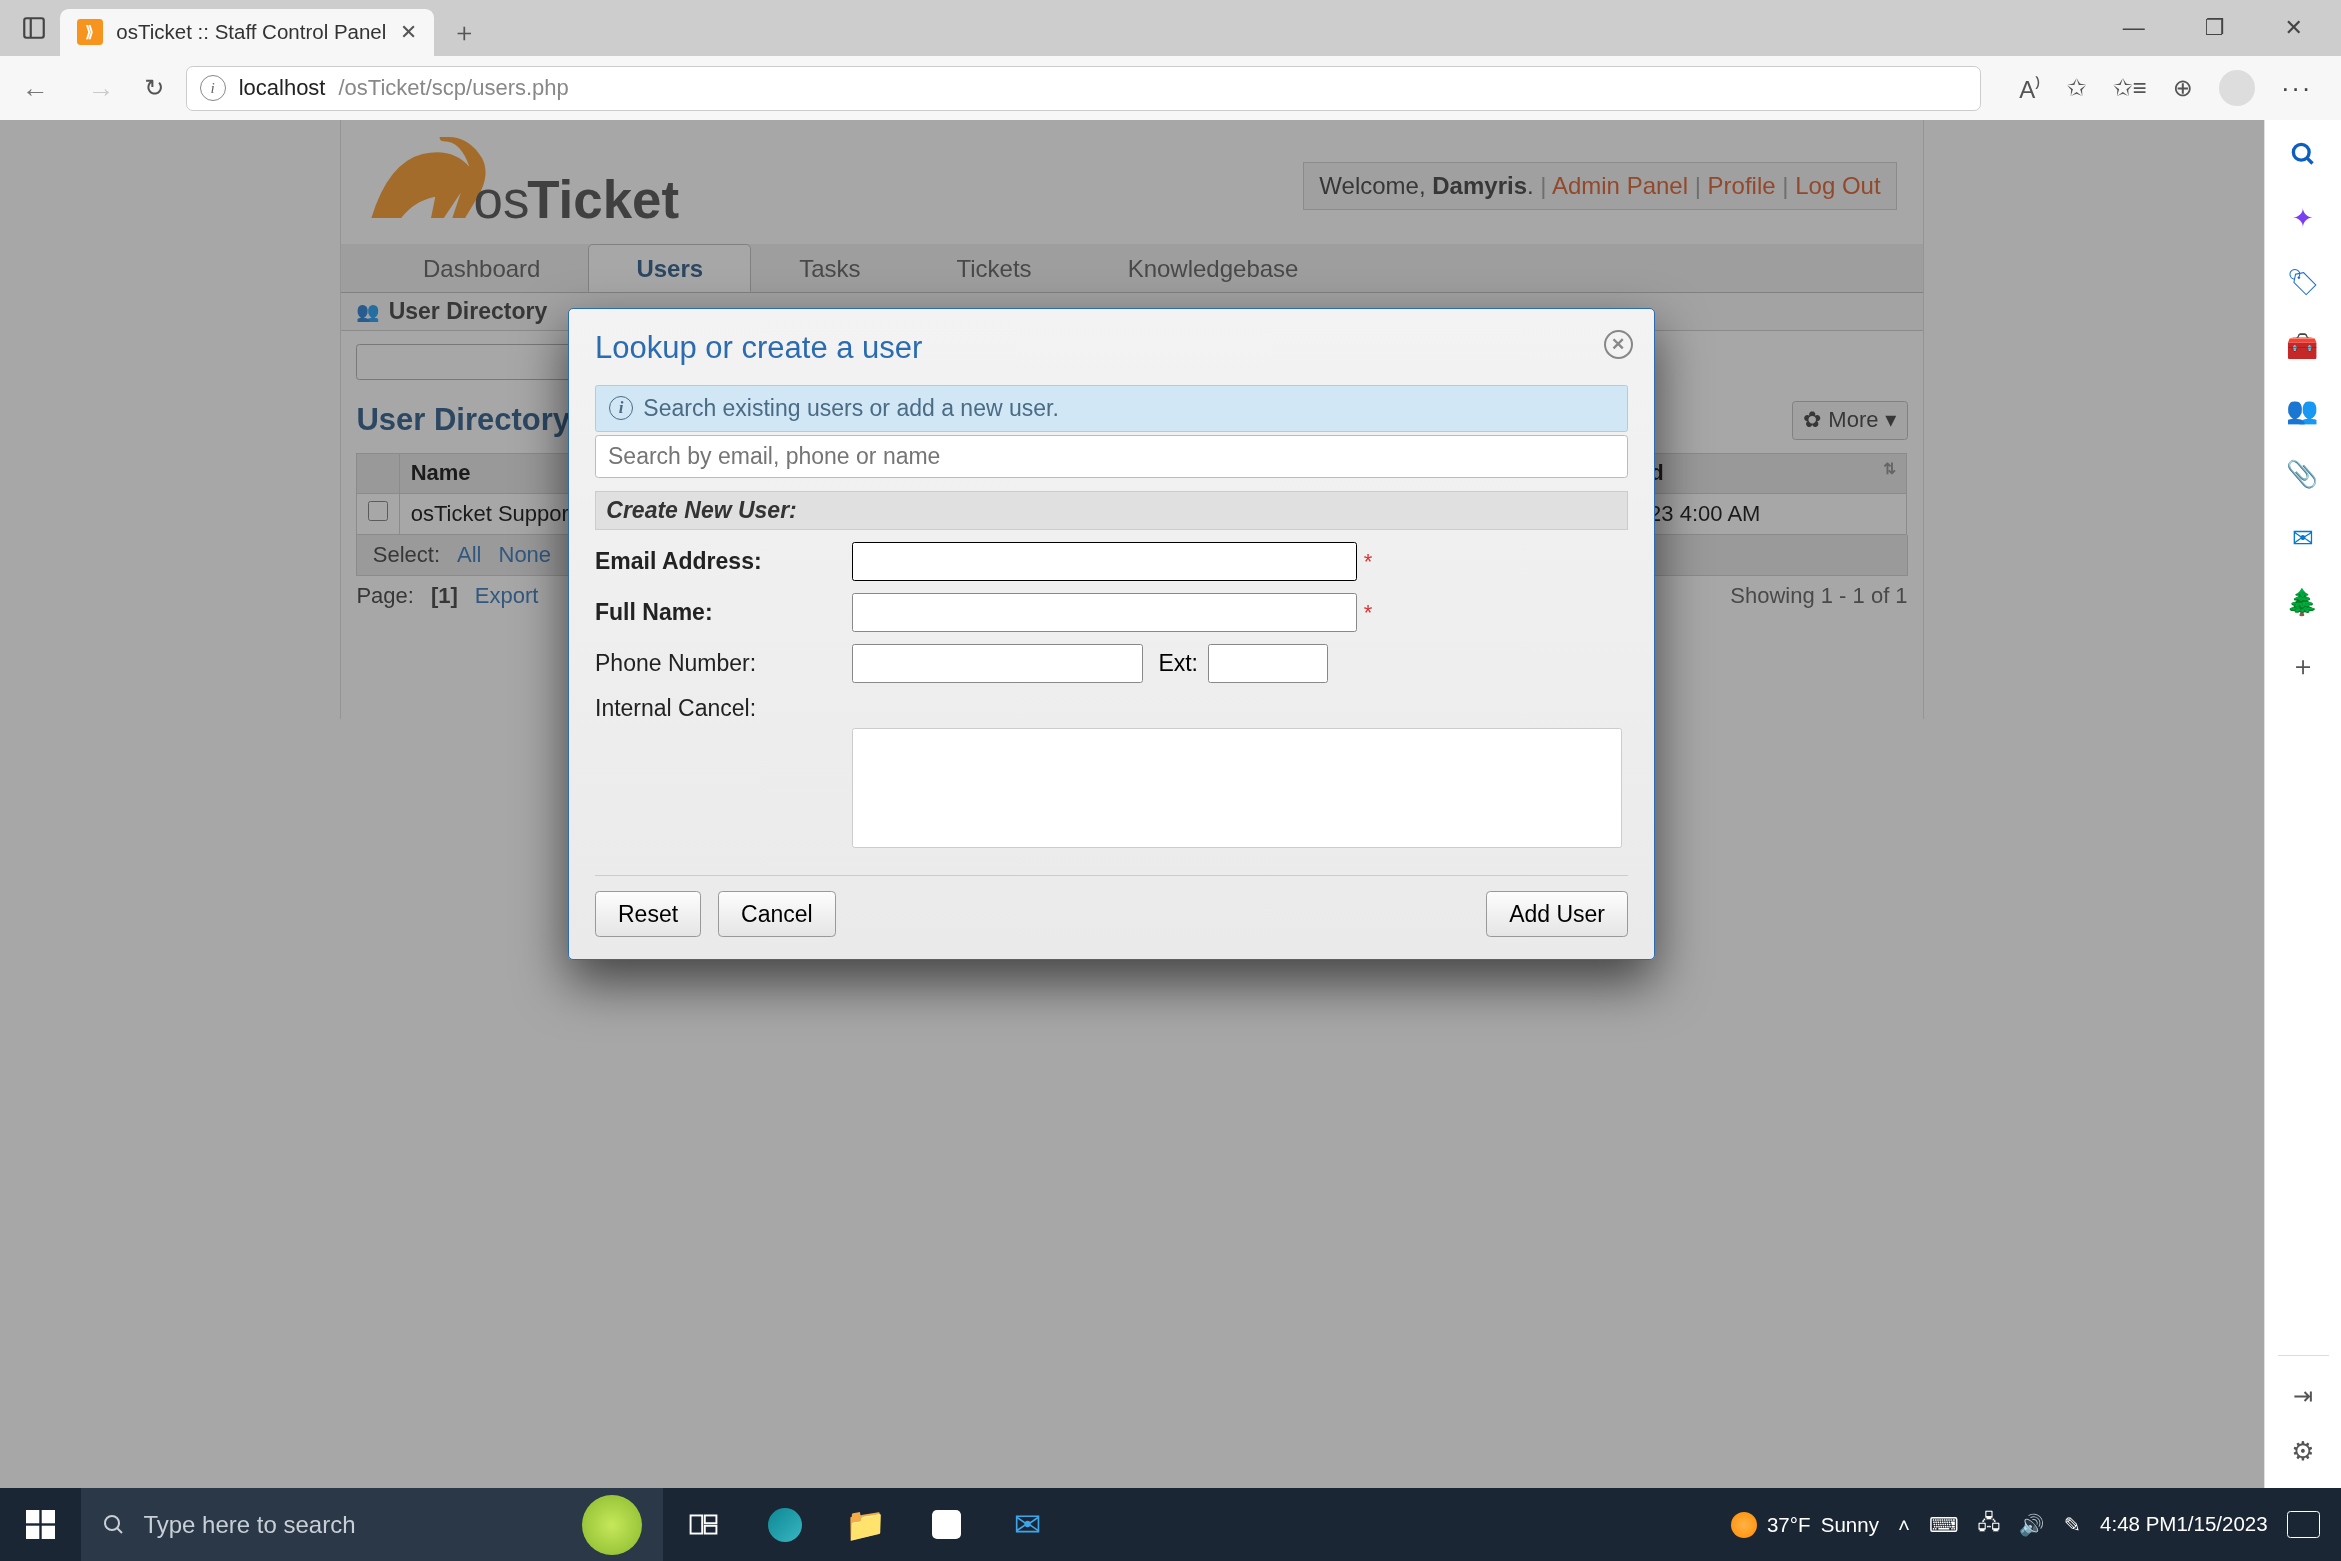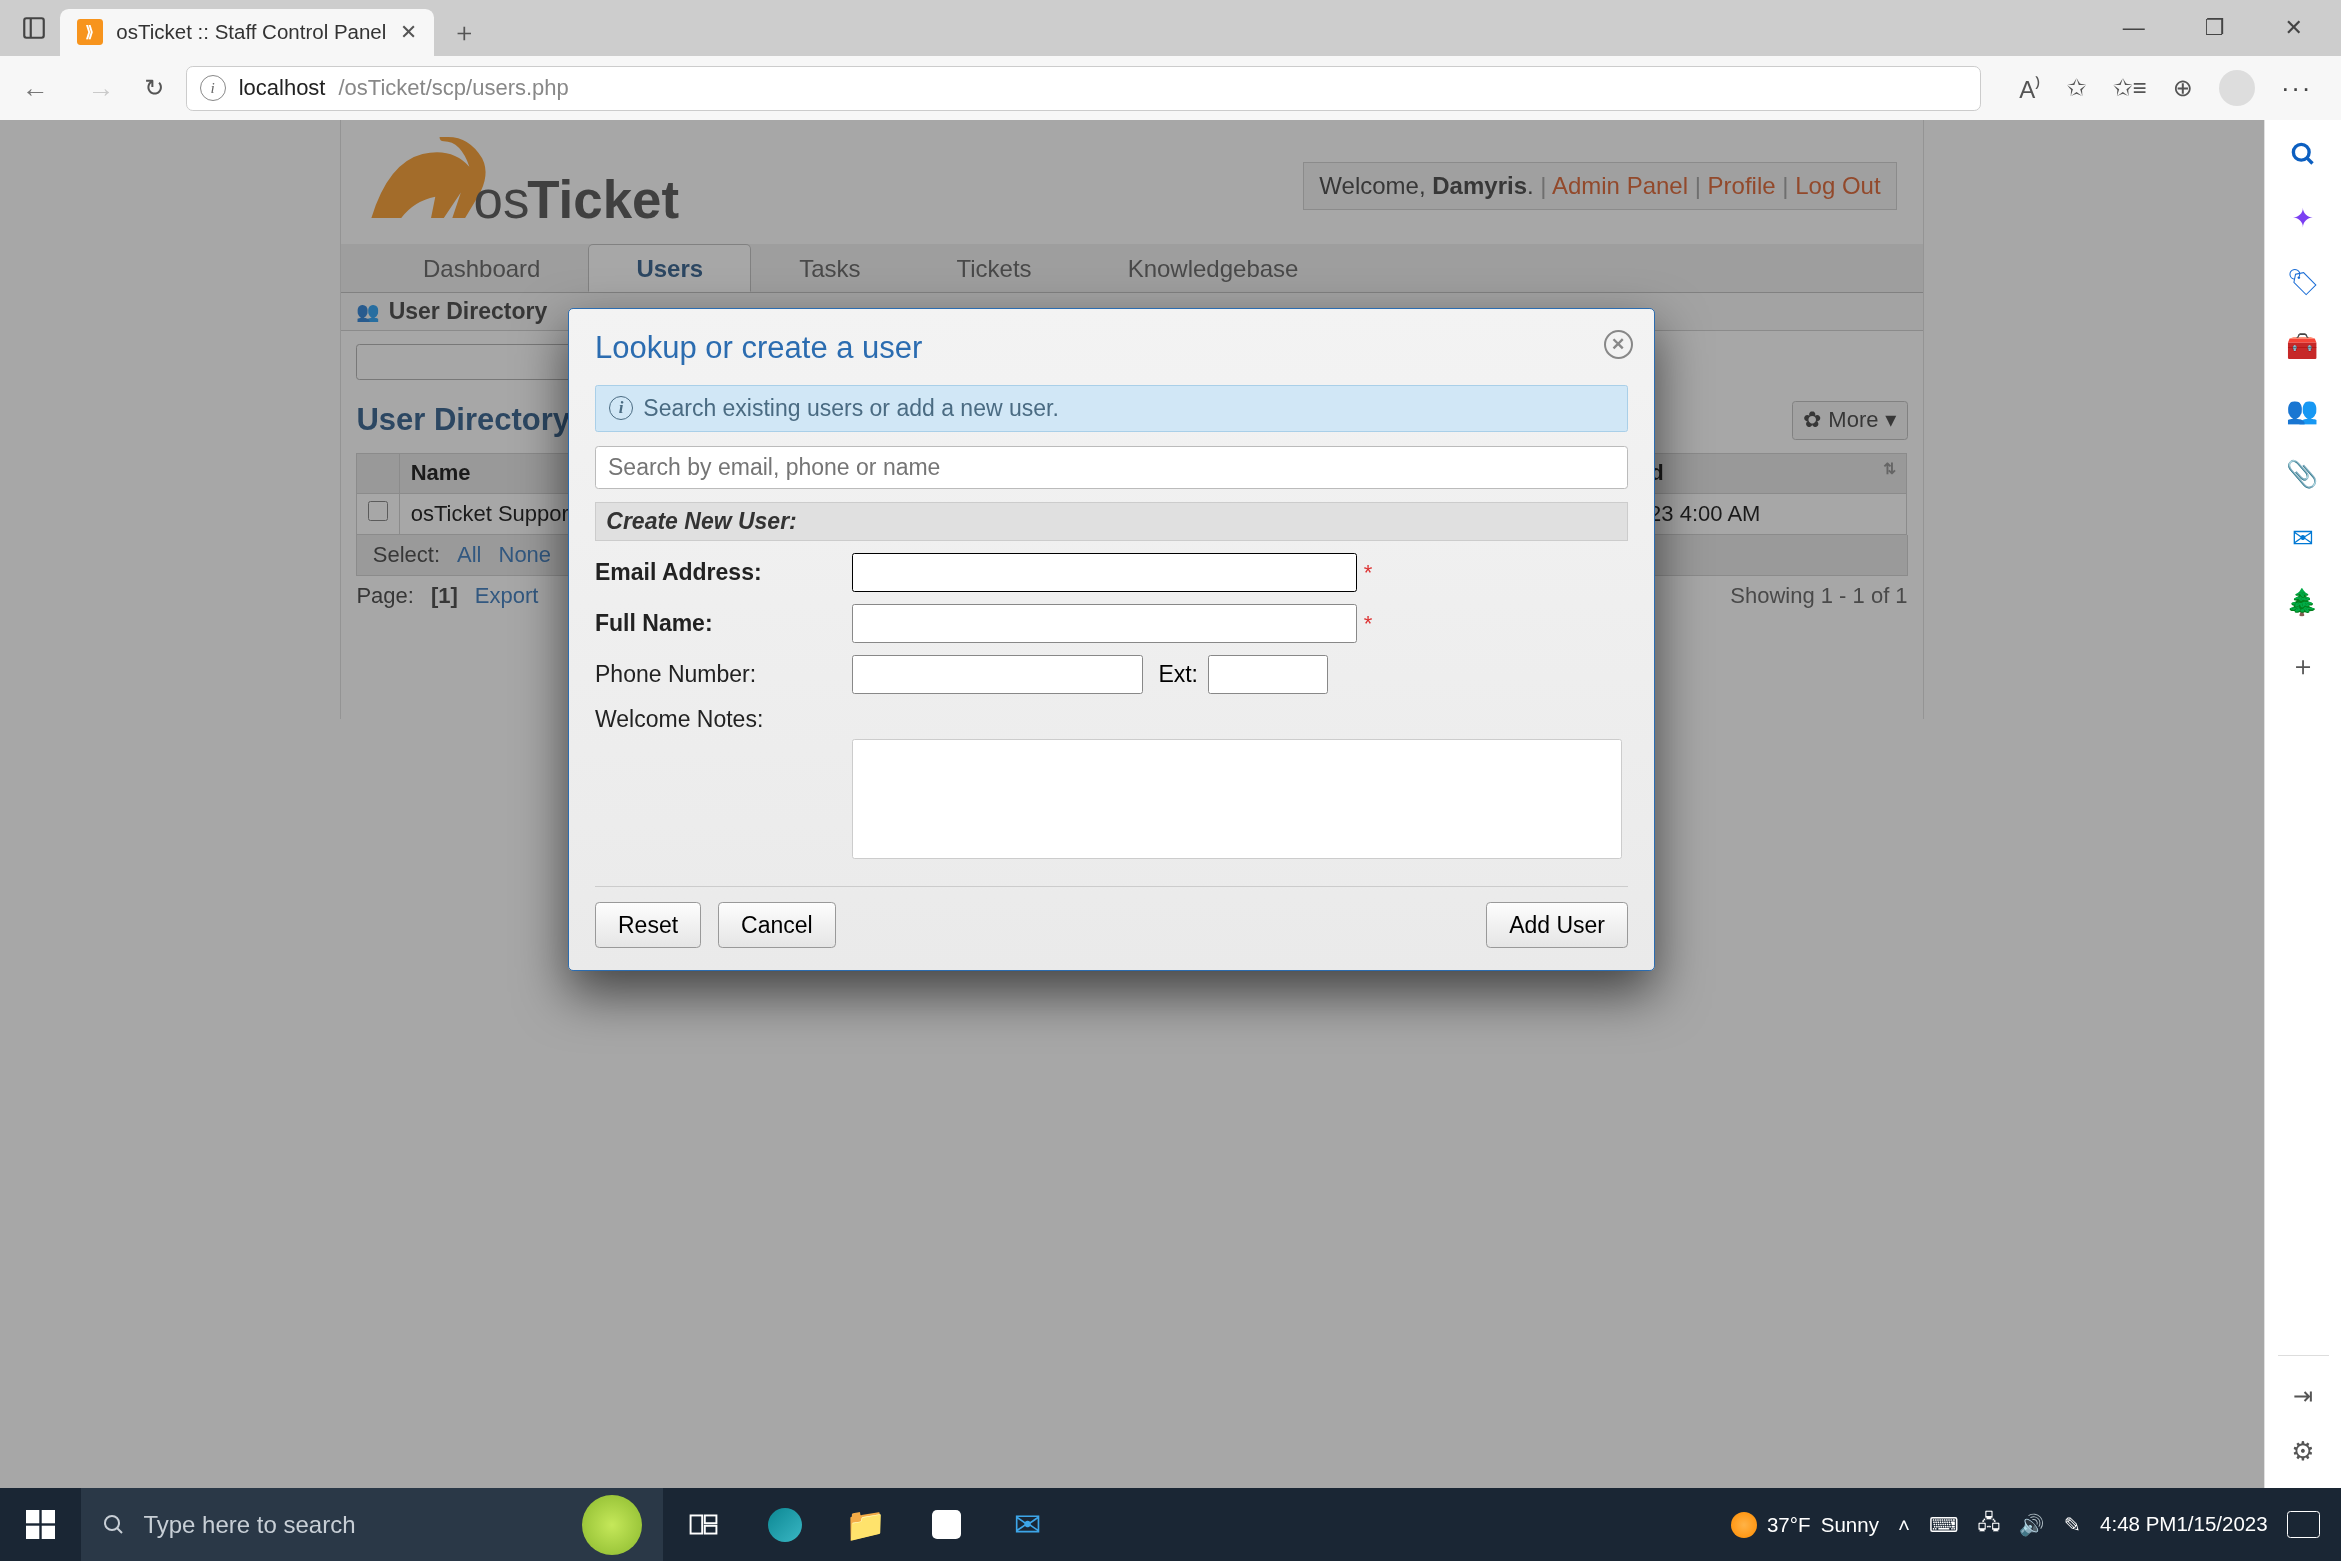--- a/index.html
+++ b/index.html
@@ -85,21 +85,21 @@
     .page-row{display:flex;padding:6.8px 15.4px;font-size:22px;color:#333;gap:17px;align-items:center;}
     .page-row a{color:#2a6fb8;text-decoration:none;}
     .showing{margin-left:auto;color:#555;}
     
     
     .modal { position:absolute; z-index:10; left: 568px; top: 188px; width: 1087px; background: linear-gradient(#f3f3f3,#eaeaea); border: 1.7px solid #2b6cb0; border-radius: 5.1px; box-shadow: 0 21.4px 51px rgba(0,0,0,0.6); padding: 21.4px 26px 21.4px 26px;}
     .modal-title { font-size: 31px; color:#2b6cb0; font-weight:normal; }
     .modal-close { position:absolute; right:21.4px; top:21.4px; width:29px;height:29px;border:2.6px solid #888;border-radius:50%;display:flex;align-items:center;justify-content:center;color:#888;font-weight:bold;font-size:17px;cursor:pointer;}
     .info-banner { margin-top: 19px; background:#d1e7f6; border:0.9px solid #a9cfe8; padding: 8.6px 13px; font-size:23px; color:#4a6b82; display:flex;align-items:center;gap:10.3px;border-radius:2.6px;}
     .info-i { width:24px;height:24px;border:1.7px solid #4a6b82;border-radius:50%;display:inline-flex;align-items:center;justify-content:center;font-weight:bold;font-size:17px;font-family:Georgia,serif;font-style:italic;}
-    .modal-search { margin-top: 14px; width:100%; height: 43px; border:0.9px solid #bbb; border-radius:3.4px; padding: 0 12px; font-size:23px; }
+    .modal-search { margin-top: 3px; width:100%; height: 43px; border:0.9px solid #bbb; border-radius:3.4px; padding: 0 12px; font-size:23px; }
     .create-hdr { margin-top: 13.7px; background:#e0e0e0; padding: 5.1px 10.3px; font-size:23px; font-style:italic; font-weight:bold; color:#333;border:0.9px solid #ccc;}
     .form-row { display:flex; align-items:center; margin-top:12px; }
     .form-label { width: 257px; font-size:23px; font-weight:bold; color:#222; }
     .form-label.nw { font-weight:normal; }
     .form-input { width: 505px; height: 39px; border:0.9px solid #888; border-radius:2.6px; padding:0 8.6px; font-size:22px;}
     .form-input.focused{border:1.7px solid #000;}
     .req-star{color:#d33;font-size:22px;margin-left:6.8px;}
     .ext-label{font-size:23px;margin: 0 10.3px 0 15.4px;}
     .ext-input{width:120px;height:39px;border:0.9px solid #888;border-radius:2.6px;padding:0 8.6px;font-size:22px;}
     .notes-area{width:770px;height:120px;border:0.9px solid #ccc;border-radius:2.6px;margin-left:257px;margin-top:5.1px;padding:8.6px;font-size:22px;resize:none;}
@@ -278,21 +278,21 @@
       <input class="form-input" type="text" style="">
       <span class="req-star">*</span>
     </div>
     <div class="form-row">
       <span class="form-label nw">Phone Number:</span>
       <input class="form-input" style="width: 291px;" type="text">
       <span class="ext-label">Ext:</span>
       <input class="ext-input" type="text" style="">
     </div>
     <div class="form-row internal">
-      <span class="form-label nw">Welcome Notes:</span>
+      <span class="form-label nw">Internal Cancel:</span>
     </div>
     <textarea class="notes-area" style=""></textarea>
     <hr class="modal-hr">
     <div class="modal-btns">
       <button class="btn">Reset</button>
       <button class="btn">Cancel</button>
       <button class="btn primary">Add User</button>
     </div>
   </div>
 </div>

